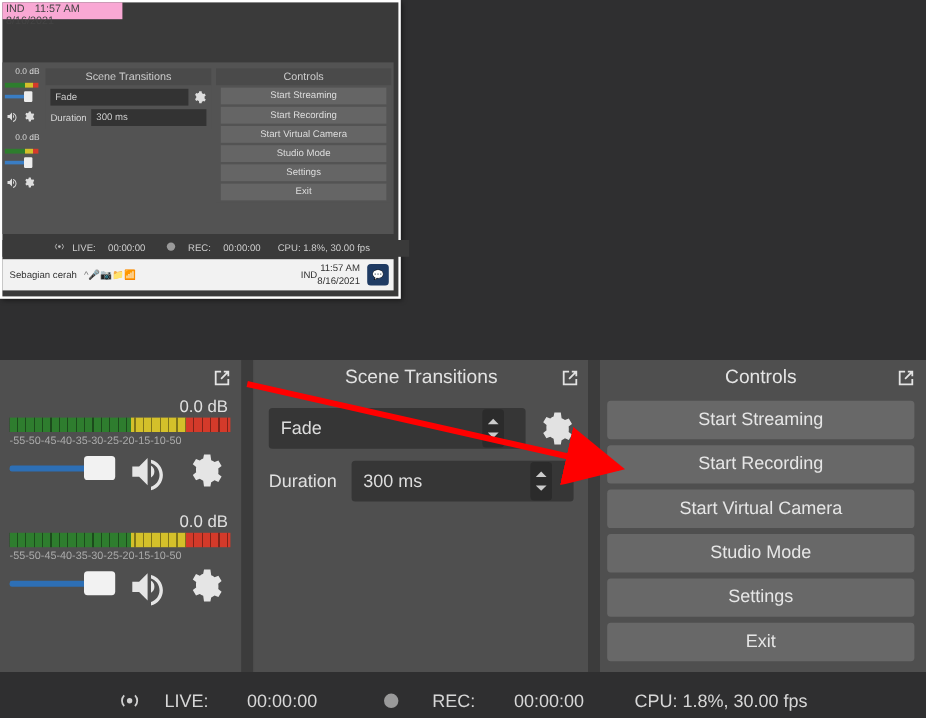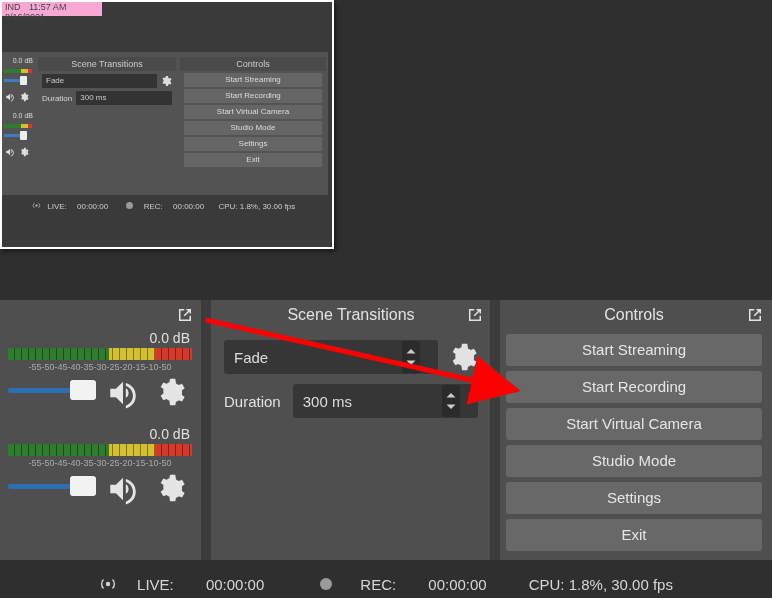--- a/index.html
+++ b/index.html
@@ -21,21 +21,21 @@
   .miniMix .mmknob{position:absolute;left:18px;top:19px;width:7px;height:9px;background:#ededed;border-radius:1px;}
   .miniMix .mmspk{position:absolute;left:3px;top:35px;width:10px;height:10px;}
   .miniMix .mmgear{position:absolute;left:17px;top:35px;width:10px;height:10px;}
   
   .miniHeader{background:#4a4a4a;height:14px;line-height:14px;text-align:center;color:#ccc;}
   .miniPanel{position:absolute;top:55px;background:#535353;}
   .miniBtn{background:#656565;height:14px;line-height:14px;text-align:center;margin:2px 4px;color:#ddd;font-size:8px;}
   .miniInput{background:#333;color:#ccc;height:14px;line-height:14px;padding:0 4px;font-size:8px;}
   
   .miniStatus{position:absolute;left:0;top:198px;width:326px;height:14px;background:#3a3a3a;
-              color:#ccc;font-size:8px;line-height:14px;}
+              color:#ccc;font-size:8px;line-height:14px;padding-left:13px;}
   .miniStatus span{margin:0 4px;}
   
   .miniTask{position:absolute;left:0;top:214px;width:326px;height:26px;background:#f2f2f2;color:#333;
             font-size:8px;display:flex;align-items:center;}
   .miniTask .grow{flex:1 1 auto;}
   .miniTask .clock{text-align:right;line-height:11px;padding-right:6px;}
   .miniTask .tray{width:18px;height:18px;background:#1f3b63;border-radius:3px;margin-right:4px;
                   display:flex;align-items:center;justify-content:center;color:#fff;font-size:8px;}
 
   
@@ -44,21 +44,21 @@
   .popIcon{fill:#cfcfcf;}
   .popBtn{position:absolute;top:6px;width:18px;height:18px;}
 
   
   .mixCol{left:0;top:0;width:200px;height:260px;background:#4f4f4f;}
   .dbLabel{color:#e0e0e0;font-size:14px;text-align:right;padding-right:10px;}
   .spectrum{height:12px;margin:2px 8px;
             background:linear-gradient(to right,#2e7d2e 0 55%,#d4c02a 55% 80%,#d43a2a 80% 100%);position:relative;}
   .spectrum::after{content:"";position:absolute;inset:0;
                    background:repeating-linear-gradient(to right,transparent 0 6px,rgba(0,0,0,.4) 6px 7px);}
-  .ticks{font-size:9px;color:#aaa;display:flex;justify-content:center;margin:0 8px;}
+  .ticks{font-size:9px;color:#aaa;display:flex;justify-content:flex-start;margin:0 8px;}
   .sliderRow{position:relative;height:36px;margin:4px 8px 14px 8px;}
   .sliderTrack{position:absolute;left:0;top:12px;width:70px;height:5px;background:#2d6fb5;border-radius:2px;}
   .sliderThumb{position:absolute;left:62px;top:4px;width:26px;height:20px;background:#f2f2f2;border-radius:3px;}
   .spkIcon{position:absolute;left:98px;top:0;width:34px;height:34px;}
   .gearIcon{position:absolute;left:146px;top:0;width:32px;height:32px;}
 
   
   .stCol{position:absolute;left:212px;top:0;width:278px;height:260px;background:#4f4f4f;}
   .stHdr{height:30px;line-height:30px;text-align:center;color:#e2e2e2;font-size:16px;position:relative;background:#4f4f4f;}
   .stBody{padding:10px 12px;}
@@ -188,20 +188,35 @@
       <span>00:00:00</span>
     </span>
     <span>
       <span style="display:inline-block;width:7px;height:7px;border-radius:50%;background:#9a9a9a;vertical-align:0"></span>
       <span>REC:</span>
       <span>00:00:00</span>
     </span>
     <span>CPU: 1.8%, 30.00 fps</span>
   </div>
 
+  <div class="miniTask">
+    <span style="margin:0 6px">Sebagian cerah</span>
+    <span style="color:#777">^</span>
+    <span style="color:#63b">🎤</span>
+    <span>📷</span>
+    <span>📁</span>
+    <span>📶</span>
+    <span class="grow"></span>
+    <span>IND</span>
+    <div class="clock">
+      <div>11:57 AM</div>
+      <div>8/16/2021</div>
+    </div>
+    <div class="tray">💬</div>
+  </div>
 </div>
 
 <div class="abs bigArea">
 
   <div class="mixCol">
     <div class="dockHdr">
       <svg class="popBtn" style="right:6px" viewBox="0 0 24 24">
           <use href="#popout" class="popIcon"></use>
         </svg>
     </div>

